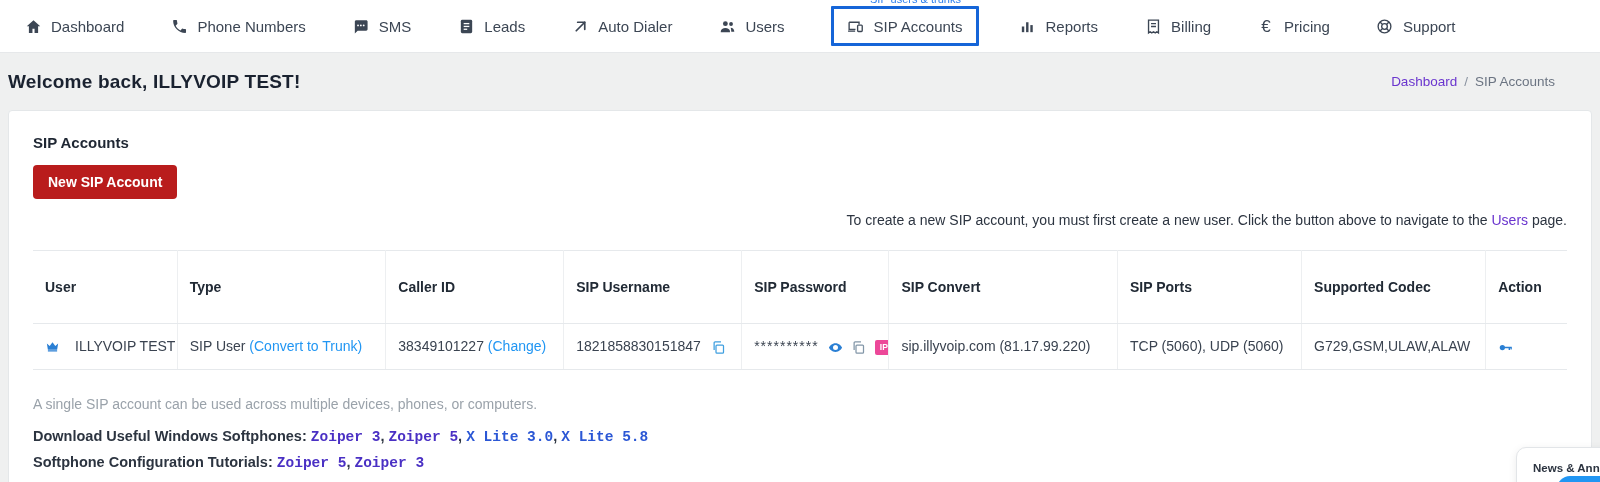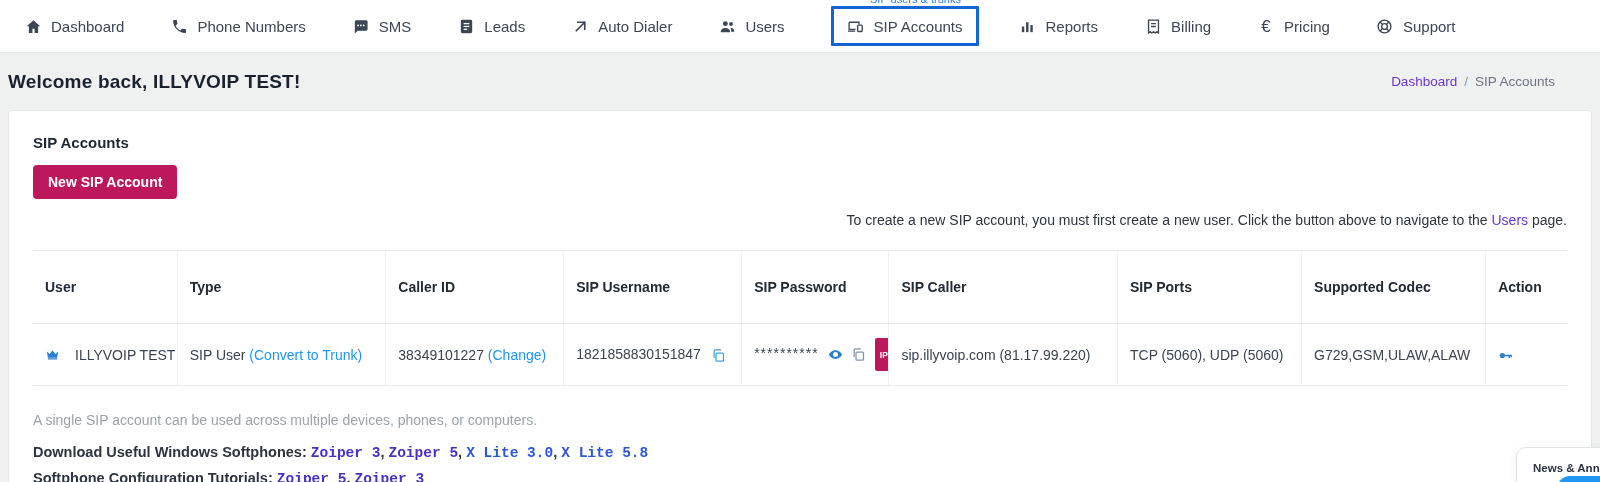--- a/index.html
+++ b/index.html
@@ -24,40 +24,40 @@
   .welcome-title { font-size:19px; font-weight:bold; color:#1a2230; letter-spacing:.2px; }
   .breadcrumb { font-size:13.5px; color:#6b7482; }
   .breadcrumb a { color:#6A35CE; text-decoration:none; }
   .breadcrumb .sep { margin:0 7px; color:#8a93a0; }
 
   
   .card { position:relative; margin:0 8px; background:#fff; border:1px solid #e4e7e9;
           border-radius:4px; padding:23px 24px; height:420px; }
   .card-title { font-size:15px; font-weight:bold; color:#1f2733; margin-bottom:14px; }
   .card-desc { font-size:14px; color:#9aa2aa; margin-bottom:24px; }
-  .btn-primary { display:inline-block; background:#be185d; color:#fff; font-size:14px; font-weight:bold;
+  .btn-primary { display:inline-block; background:#b91c1c; color:#fff; font-size:14px; font-weight:bold;
                  border:none; border-radius:4px; padding:9px 15px; cursor:pointer; }
   .create-note { font-size:14px; color:#2c3440; margin:13px 0 22px 0;text-align:right; }
   .create-note a { color:#6A35CE; text-decoration:none; }
 
   
   table { width:100%; border-collapse:collapse; table-layout:fixed; }
   thead th { text-align:left; font-size:14px; font-weight:bold; color:#212a35;
              padding:28px 12px; border-top:1px solid #e6e9ec; border-bottom:1px solid #e6e9ec;
              border-right:1px solid #edeff1; }
   thead th:last-child { border-right:none; }
   tbody td { font-size:14px; color:#3a4350; padding:14px 12px; border-bottom:1px solid #e6e9ec;
              border-right:1px solid #edeff1; white-space:nowrap; overflow:hidden; }
   tbody td:last-child { border-right:none; }
   td a, .link-blue { color:#2196F3; text-decoration:none; cursor:pointer; }
   .cell-user { display:flex; align-items:center; gap:15px; }
   .inline-ic { display:inline-flex; vertical-align:middle; cursor:pointer; }
   .inline-ic svg { width:15px; height:15px; }
   .ip-badge { display:inline-flex; align-items:center; justify-content:center; vertical-align:middle;
-              width:17px; height:33px; background:#be185d; color:#fff; font-size:8.5px; font-weight:bold;
+              width:17px; height:15px; background:#ec4899; color:#fff; font-size:8.5px; font-weight:bold;
               border-radius:2px; margin-left:5px; cursor:pointer; }
   .pw-mask { letter-spacing:1px; }
 
   
   .footer-note { font-size:14px; color:#9aa2aa; margin:26px 0 16px 0; }
   .dl-line { font-size:14.5px; font-weight:bold; color:#2c3440; margin-bottom:9px; }
   .dl-line a { text-decoration:none; font-weight:bold;font-family:Liberation Mono, monospace; }
   .lnk-purple { color:#4a30c4; }
   .lnk-blue2 { color:#2b57d5; }
 
@@ -215,21 +215,21 @@
         <col style="width:12.0%">
         <col>
     </colgroup>
     <thead>
       <tr>
         <th>User</th>
         <th>Type</th>
         <th>Caller ID</th>
         <th>SIP Username</th>
         <th>SIP Password</th>
-        <th>SIP Caller</th>
+        <th>SIP Convert</th>
         <th>SIP Ports</th>
         <th>Supported Codec</th>
         <th>Action</th>
       </tr>
     </thead>
     <tbody>
       <tr>
         <td>
           <span class="cell-user">
             <span class="inline-ic">

